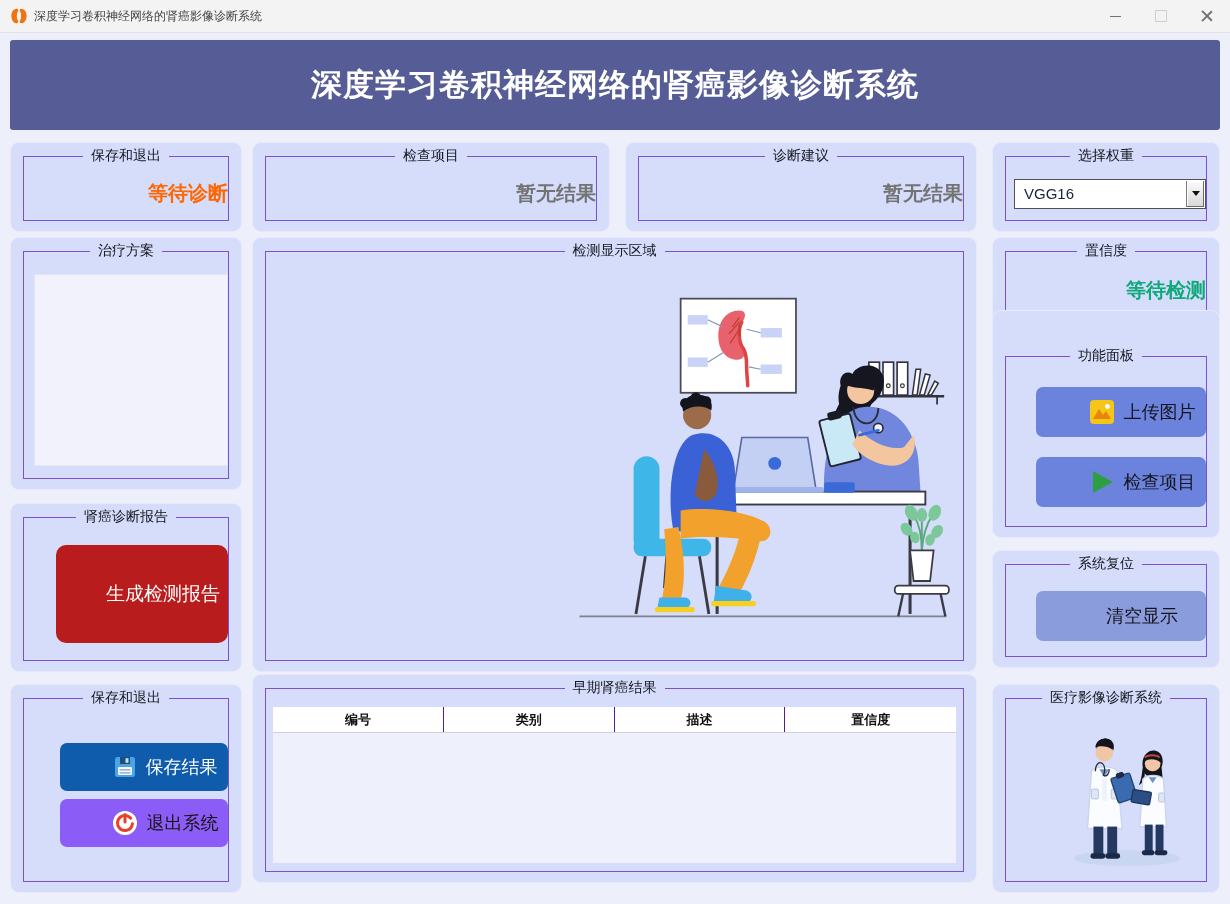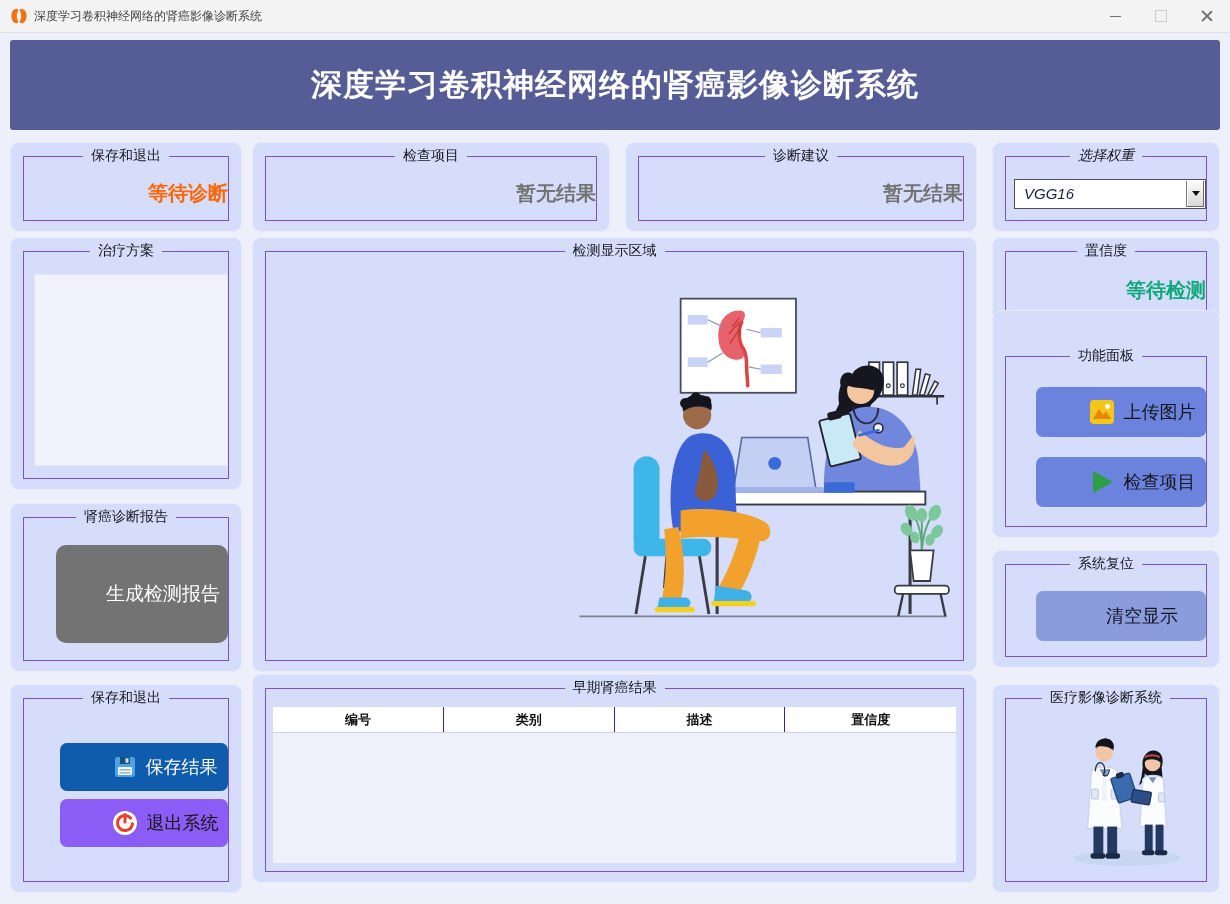--- a/index.html
+++ b/index.html
@@ -57,21 +57,21 @@
     position:absolute;right:1px;top:1px;bottom:1px;width:17px;
     background:linear-gradient(#fbfbfb,#d7d7d7);
     border-left:1px solid #7a7a7a;box-shadow:inset -1px -1px 0 #6a6a6a, inset 1px 1px 0 #ffffff;
     display:flex;align-items:center;justify-content:center;
   }
   .combo .arr{width:0;height:0;border-left:4px solid transparent;border-right:4px solid transparent;border-top:5px solid #111;}
 
   
   .btn{display:flex;align-items:center;justify-content:center;gap:9px;
     border:none;border-radius:7px;cursor:default;font-family:inherit;padding-left:48px;}
-  .btn-report{width:172px;height:98px;border-radius:10px;background:#737373;color:#ffffff;font-size:19px;}
+  .btn-report{width:172px;height:98px;border-radius:10px;background:#b91c1c;color:#ffffff;font-size:19px;}
   .btn-save{width:168px;height:48px;background:#0f5cad;color:#ffffff;font-size:18px;}
   .btn-exit{width:168px;height:48px;background:#8b5cf6;color:#17120f;font-size:18px;}
   .btn-func{width:170px;height:50px;background:#6b83dc;color:#15151f;font-size:18px;}
   .btn-clear{width:170px;height:50px;background:#8b9cdd;color:#15151f;font-size:18px;}
   .btn .bicon{flex:0 0 auto;display:block;}
 
   
   .txtarea{width:192px;height:190px;background:#f1f2fc;border:1px solid #e4e6f6;}
 
   
@@ -127,21 +127,21 @@
 
 <div class="panel" style="left:625px;top:142px;width:352px;height:90px;">
   <fieldset class="gb">
     <legend>诊断建议</legend>
     <div class="gb-body">
         <span class="big-value">暂无结果</span>
       </div>
   </fieldset>
 </div>
 
-<div class="panel" style="left:992px;top:142px;width:228px;height:90px;font-style:italic;">
+<div class="panel" style="left:992px;top:142px;width:228px;height:90px;">
   <fieldset class="gb">
     <legend>选择权重</legend>
     <div class="gb-body">
       <div class="combo">
         <span class="combo-text">VGG16</span>
         <div class="combo-btn">
             <span class="arr"></span>
           </div>
       </div>
     </div>

